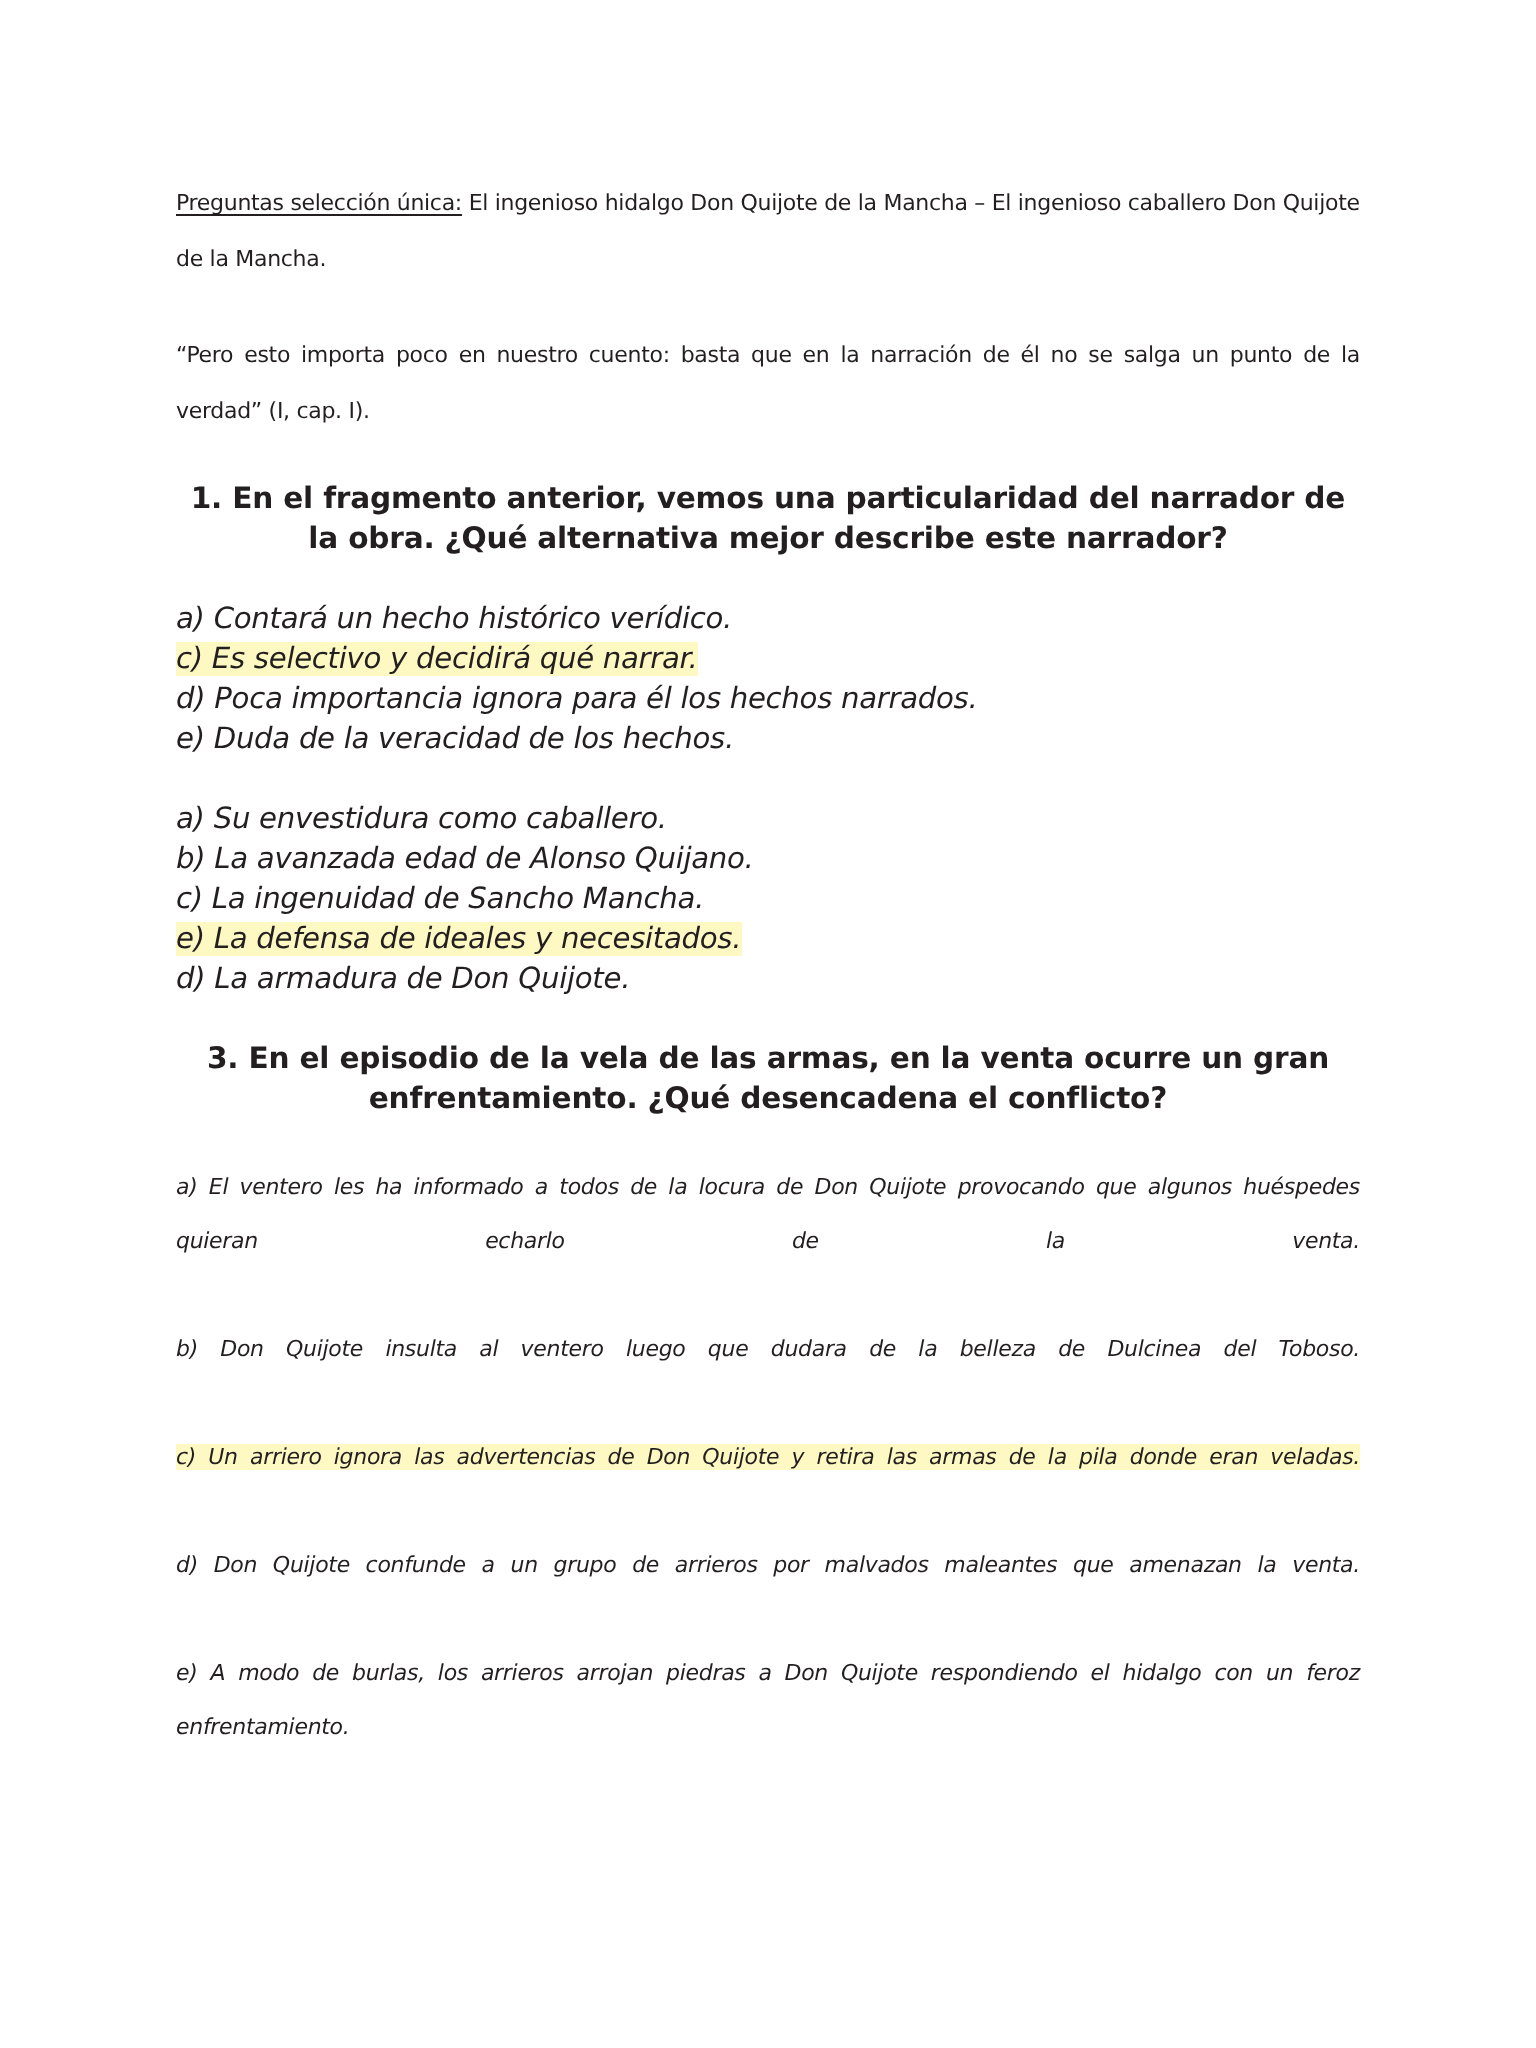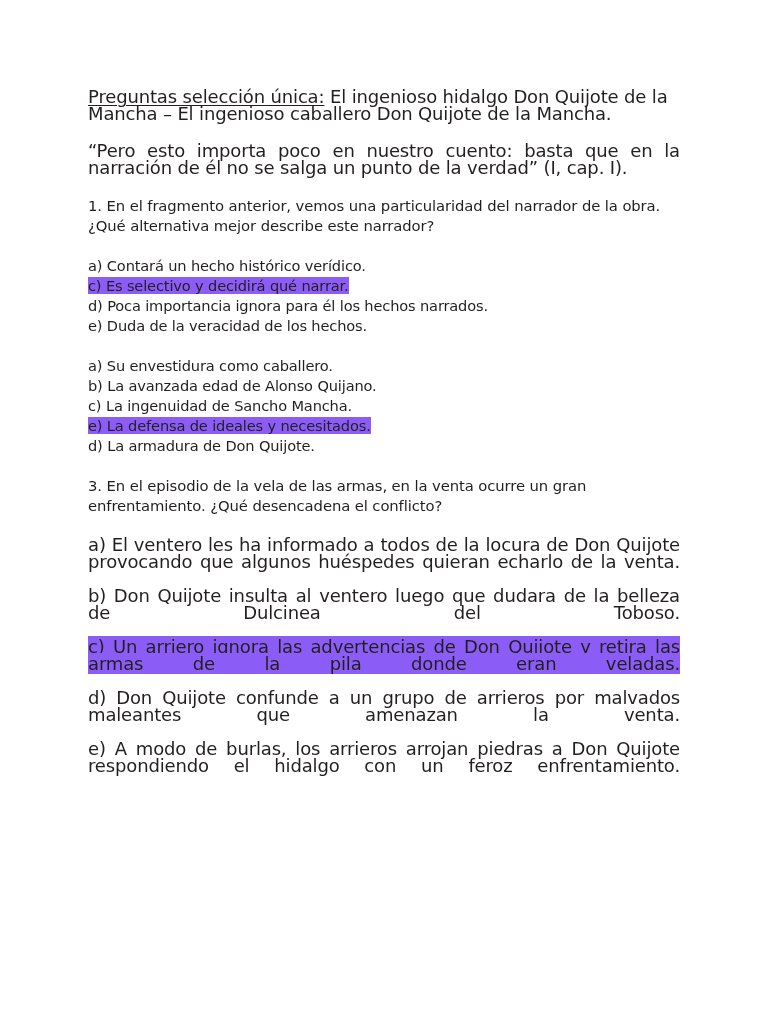--- a/index.html
+++ b/index.html
@@ -24,64 +24,65 @@
   }
 
   .doc-body {
     position: absolute;
     left: 88px;
     top: 88px;
     width: 592px;
   }
 
   .block {
-    font-size: 18px;
-    line-height: 17px;
+    font-size: 11px;
+    line-height: 28px;
     margin: 0 0 20px 0;
     letter-spacing: -0.15px;
   }
 
   .block:last-child { margin-bottom: 0; }
 
   .just { text-align: justify; text-justify: inter-word; }
 
   .q-heading {
-    font-weight: normal;
+    font-weight: bold;
     font-size: 14.8px;
     line-height: 20px;
     margin: 0 0 20px 0;
     letter-spacing: -0.1px;
+    text-align: center;
   }
 
-  .opts { margin: 4px 0 20px 0; }
+  .opts { margin: 4px 0 20px 0; font-style: italic; }
 
   .opt {
     font-size: 14.6px;
     line-height: 20px;
     letter-spacing: -0.15px;
     white-space: nowrap;
   }
 
   .opt-just {
-    font-size: 18px;
-    line-height: 17px;
+    font-size: 11px;
+    line-height: 27px;
     letter-spacing: -0.15px;
     text-align: justify;
     text-justify: inter-word;
     white-space: normal;
   }
   
   .opt-just::after {
     content: "";
     display: inline-block;
     width: 100%;
   }
 
   .hl {
-    background-color: #8b5cf6;
+    background-color: #fef9c3;
     box-decoration-break: clone;
     -webkit-box-decoration-break: clone;
   }
 
   u, .u {
     text-decoration: underline;
     text-decoration-thickness: 1px;
     text-underline-offset: 2px;
   }
 </style>

